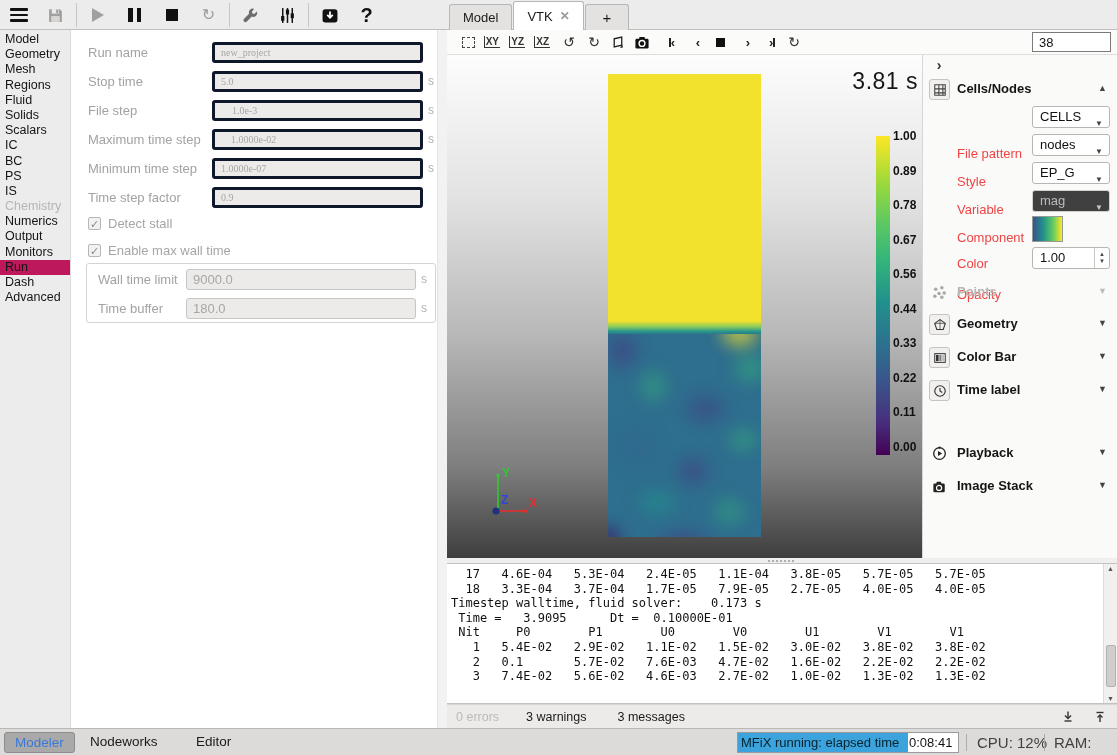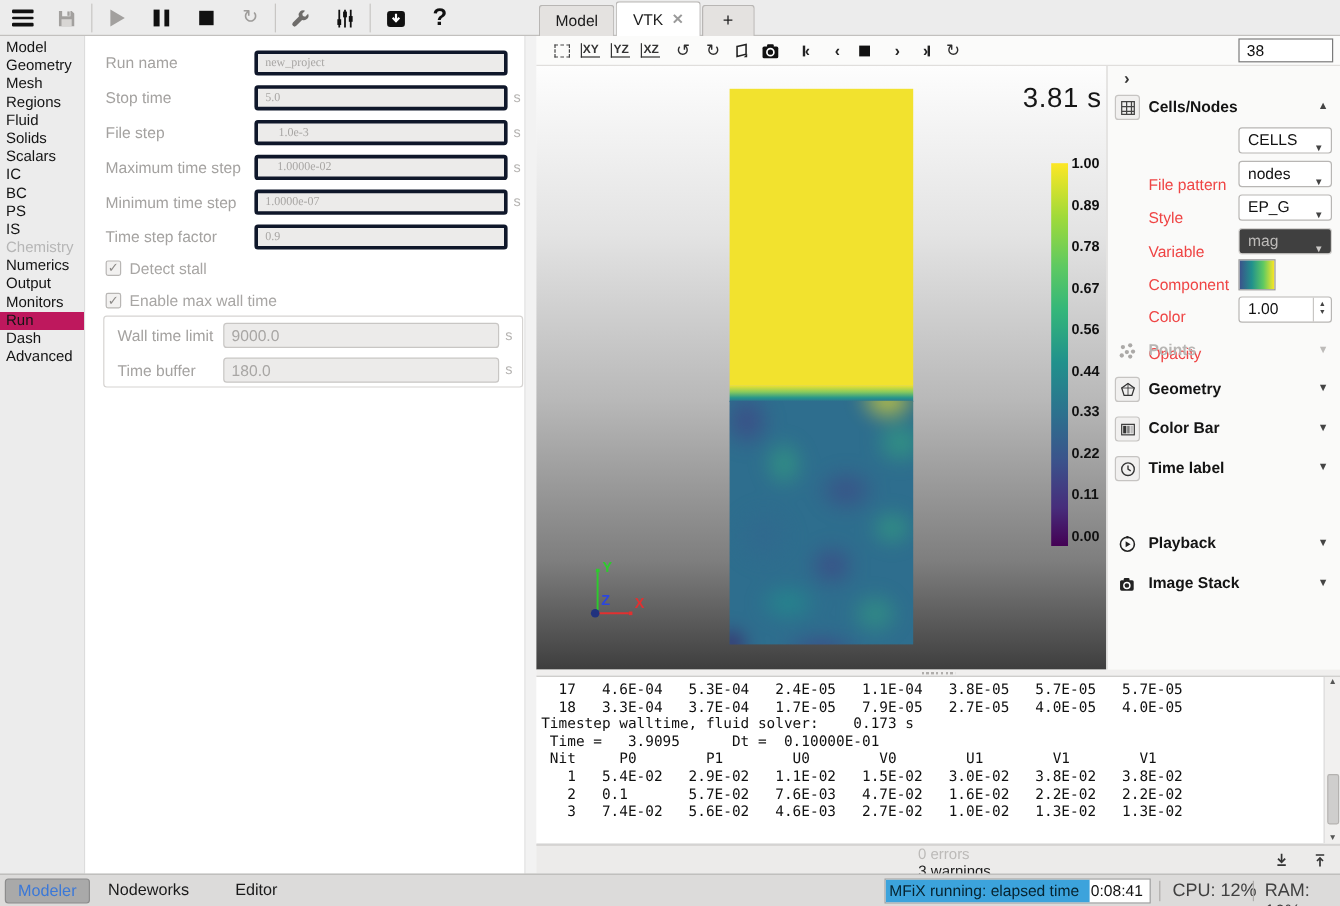--- a/index.html
+++ b/index.html
@@ -115,21 +115,21 @@
   .splitter::after { content:""; position:absolute; left:50%; top:2px; width:28px; height:1.5px; margin-left:-14px;
       background:repeating-linear-gradient(90deg,#B0AEAC 0 2px,transparent 2px 4px); }
   .terminal { position:relative; height:141px; background:#FFFFFF; border:1px solid #C4C2C0; border-left:none; border-right:none; overflow:hidden; }
   .terminal pre { margin:0; padding:3px 2px 0 4px; font-family:"DejaVu Sans Mono","Liberation Mono",monospace; font-size:12px; line-height:14.6px; color:#111; white-space:pre; }
   .t-scroll { position:absolute; right:0; top:0; bottom:0; width:14px; background:#F1F0EF; border-left:1px solid #DCDCDC; }
   .t-scroll .up { position:absolute; top:1px; left:0; width:100%; text-align:center; font-size:7px; color:#555; }
   .t-scroll .down { position:absolute; bottom:1px; left:0; width:100%; text-align:center; font-size:7px; color:#555; }
   .t-thumb { position:absolute; left:1.5px; right:1.5px; bottom:16px; height:42px; background:#CFCECD; border:1px solid #B4B2B0; border-radius:2px; }
 
   
-  .messagebar { position:relative; height:24px; background:#ECEBEA; border-top:1px solid #D8D6D4; display:flex; align-items:center; font-size:12.5px;flex-direction:column; }
+  .messagebar { position:relative; height:24px; background:#ECEBEA; border-top:1px solid #D8D6D4; display:flex; align-items:center; font-size:12.5px; }
   .mb-errors { margin-left:9px; color:#BCBAB8; }
   .mb-warnings { margin-left:27px; color:#1a1a1a; }
   .mb-messages { margin-left:31px; color:#1a1a1a; }
   .mb-icons { position:absolute; right:10px; top:0; height:24px; display:flex; align-items:center; gap:18px; }
 
   
   .bottombar { position:absolute; left:0; top:728px; width:1117px; height:27px; background:#DCDBDA; border-top:1px solid #BAB8B6; }
   .mode-btn { position:absolute; left:4px; top:3px; height:21px; padding:0 10px; background:#A9A9A9; border:1px solid #8C8C8C; border-radius:3px; color:#3B78D8; font-size:13.5px; line-height:19px; }
   .mode-lbl { position:absolute; top:5px; font-size:13.5px; color:#1a1a1a; }
   .progress { position:absolute; left:737px; top:3px; width:222px; height:21px; border:1px solid #9A9A9A; background:#fff; display:flex; overflow:hidden; }

